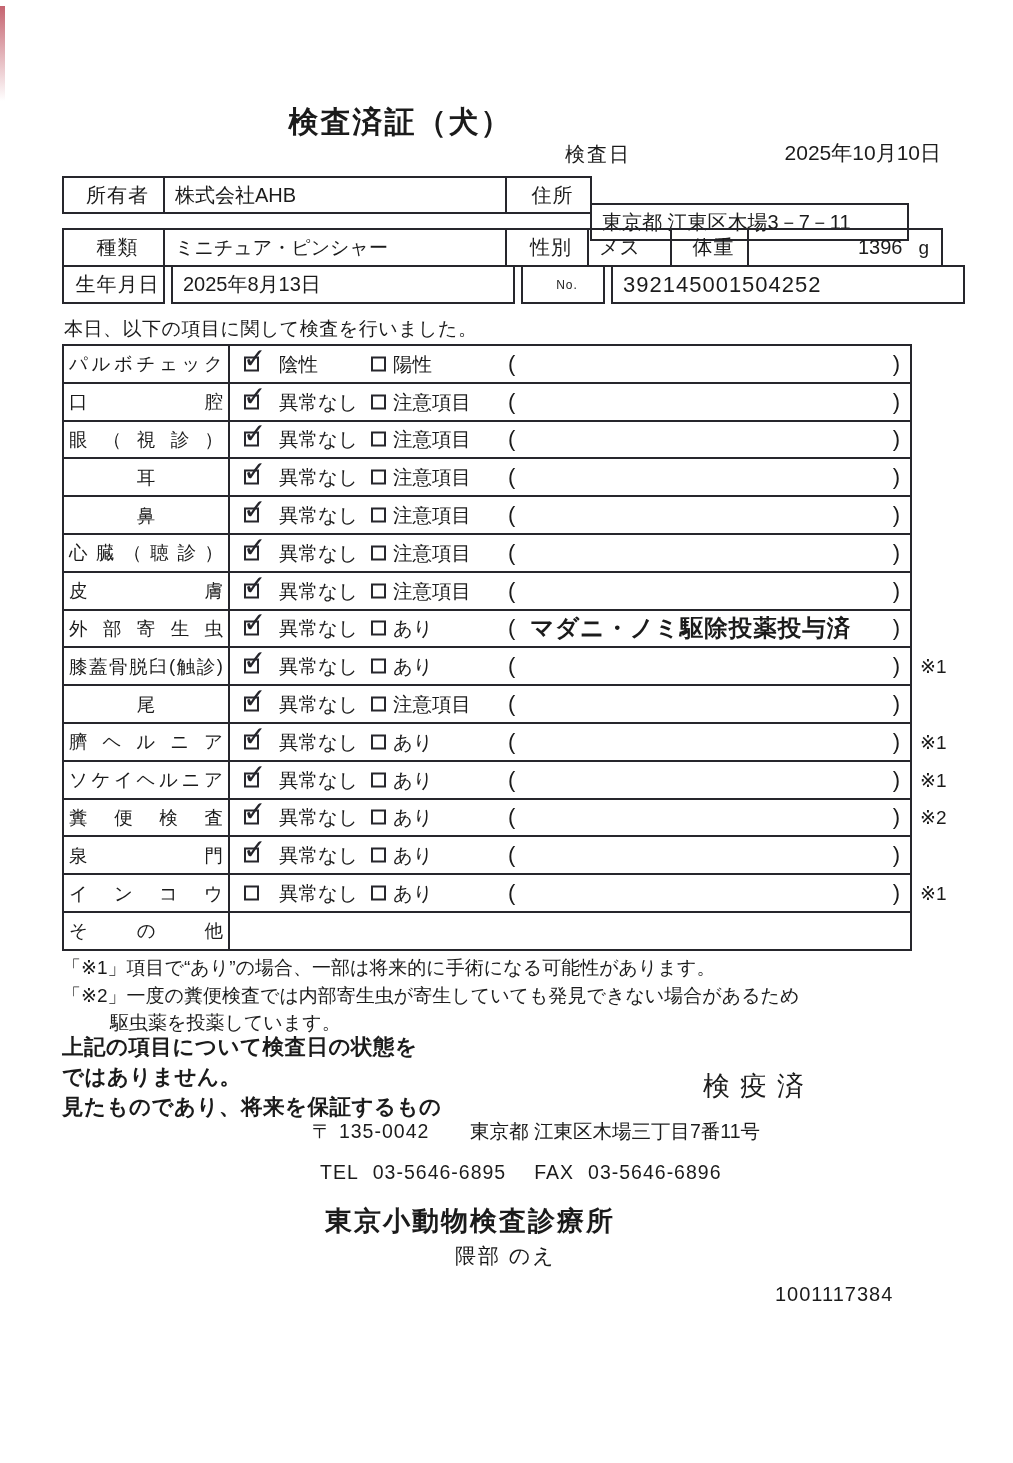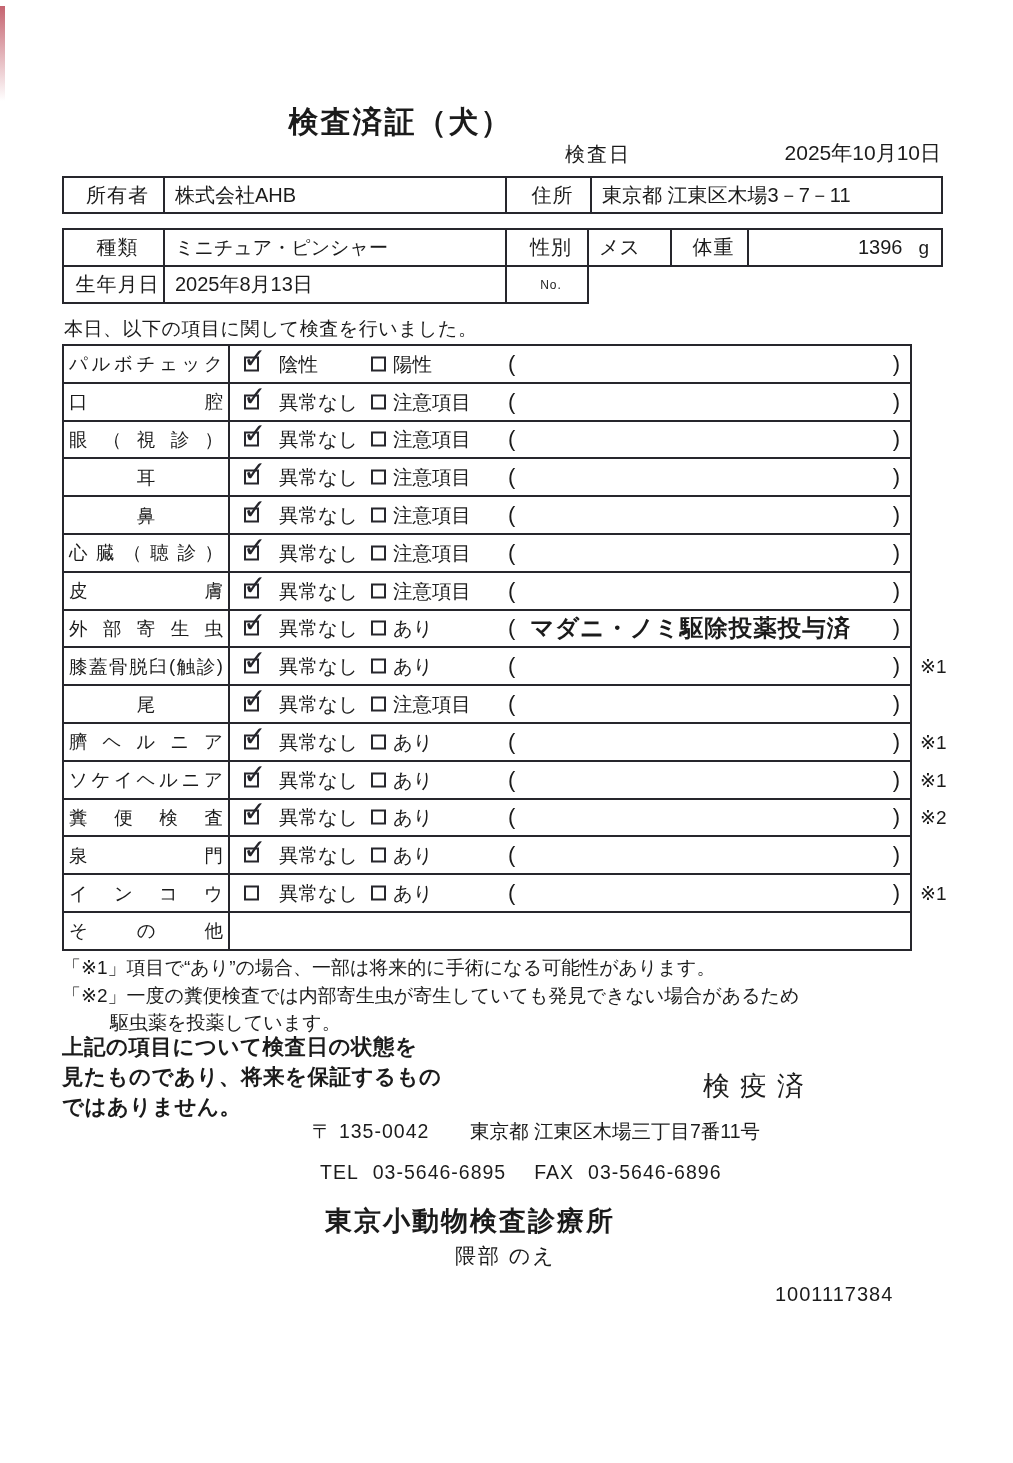--- a/index.html
+++ b/index.html
@@ -16,28 +16,28 @@
   .title{left:0;top:82px;width:801px;text-align:center;font-size:30px;
     font-weight:600;letter-spacing:2px;}
   
   .date-label{left:565px;top:141px;font-size:20px;letter-spacing:2px;}
   .date-value{top:139px;right:72px;font-size:21px;}
   
   .ftable{left:62px;display:flex;flex-direction:column;}
   .owner-table{top:176px;}
   .pet-table{top:228px;}
   .frow{display:flex;}
-  .frow + .frow{margin-top:-2px;}
+  .frow + .frow{margin-top:-2px;gap:8px;}
   .fcell{border:2px solid #26262c;margin-left:-2px;box-sizing:border-box;
     display:flex;align-items:center;font-size:20px;}
   .fcell:first-child{margin-left:0;}
   .fcell.lab{justify-content:center;letter-spacing:1px;padding-left:8px;}
   .fcell.val{padding-left:10px;}
   .h38{height:38px;} .h39{height:39px;}
-  .w103{width:103px;} .w344{width:344px;} .w87{width:87px;} .w353{width:353px;}
+  .w103{width:103px;} .w344{width:344px;} .w87{width:87px;} .w353{width:319px;margin-top:27px;}
   .w84{width:84px;} .w85{width:85px;text-align:right;} .w79{width:79px;} .w196{width:196px;} .w354{width:354px;}
   .breed{font-size:19px;}
   .chipno{font-size:22px;letter-spacing:1px;}
   .nolab{font-size:12px;}
   .weight-cell{justify-content:flex-end;padding-right:12px;}
   .weight-unit{margin-left:16px;font-size:19px;}
   
   .intro{left:64px;top:316px;font-size:19px;letter-spacing:.5px;}
   
   .exam{left:62px;top:344px;width:850px;display:flex;flex-direction:column;}
@@ -105,20 +105,21 @@
     <div class="fcell lab h39 w79">体重</div>
     <div class="fcell h39 w196 weight-cell">
       <span>1396</span>
       <span class="weight-unit">g</span>
     </div>
   </div>
   <div class="frow">
     <div class="fcell lab h39 w103">生年月日</div>
     <div class="fcell val h39 w344">2025年8月13日</div>
     <div class="fcell lab h39 w84 nolab">No.</div>
+    <div class="fcell val h39 w354 chipno">392145001504252</div>
   </div>
 </div>
 
 <p class="abs intro" style="margin:0;">本日、以下の項目に関して検査を行いました。</p>
 
 <div class="abs exam">
 
   <div class="erow">
     <div class="elabel">
         <span>パ</span>
@@ -477,22 +478,22 @@
 </div>
 
 <div class="abs footnotes">
   <div>「※1」項目で“あり”の場合、一部は将来的に手術になる可能性があります。</div>
   <div>「※2」一度の糞便検査では内部寄生虫が寄生していても発見できない場合があるため</div>
   <div class="fn-cont">駆虫薬を投薬しています。</div>
 </div>
 
 <div class="abs disclaimer">
   <div>上記の項目について検査日の状態を</div>
+  <div>ではありません。</div>
   <div>見たものであり、将来を保証するもの</div>
-  <div>ではありません。</div>
 </div>
 
 <div class="abs stamp">検疫済</div>
 
 <span class="abs postal">〒 135-0042</span>
 <span class="abs addr2">東京都 江東区木場三丁目7番11号</span>
 
 <div class="abs telfax">
   <span>TEL</span>
   <span>03-5646-6895</span>

